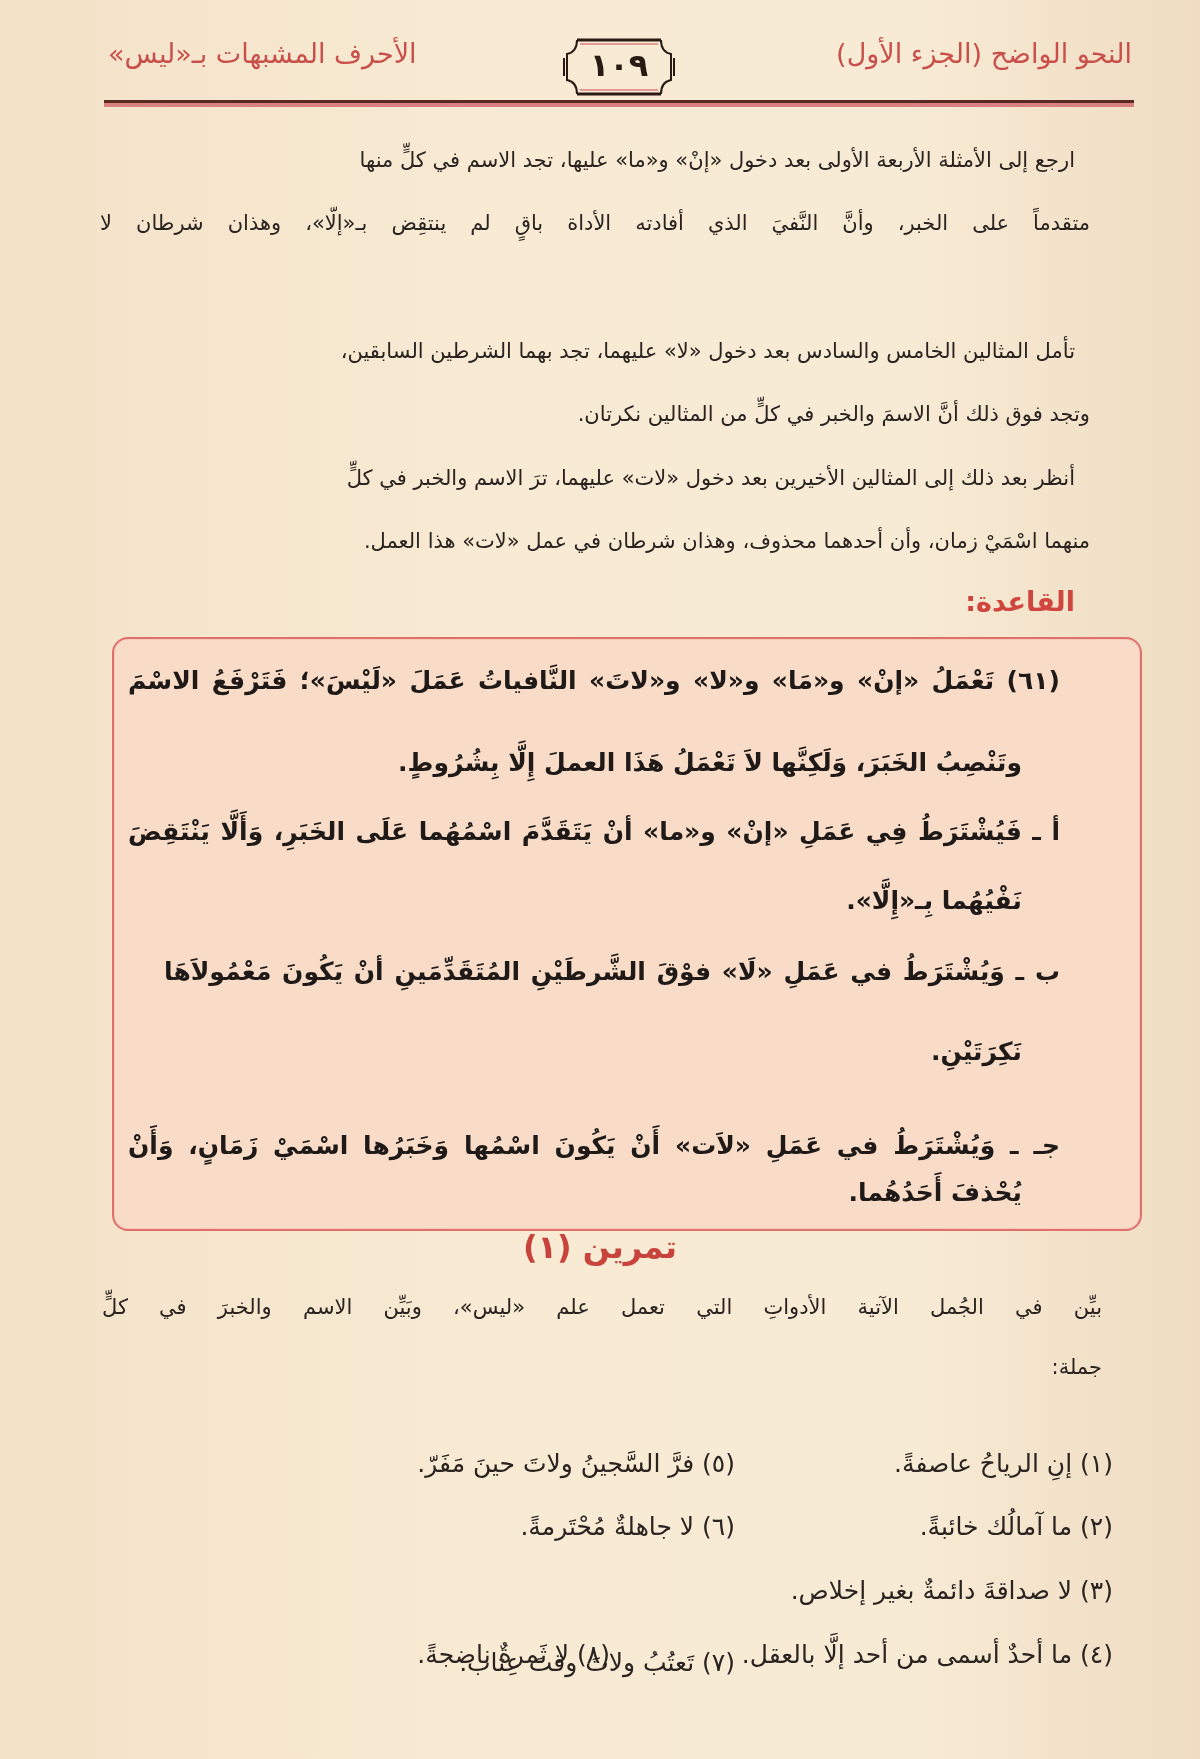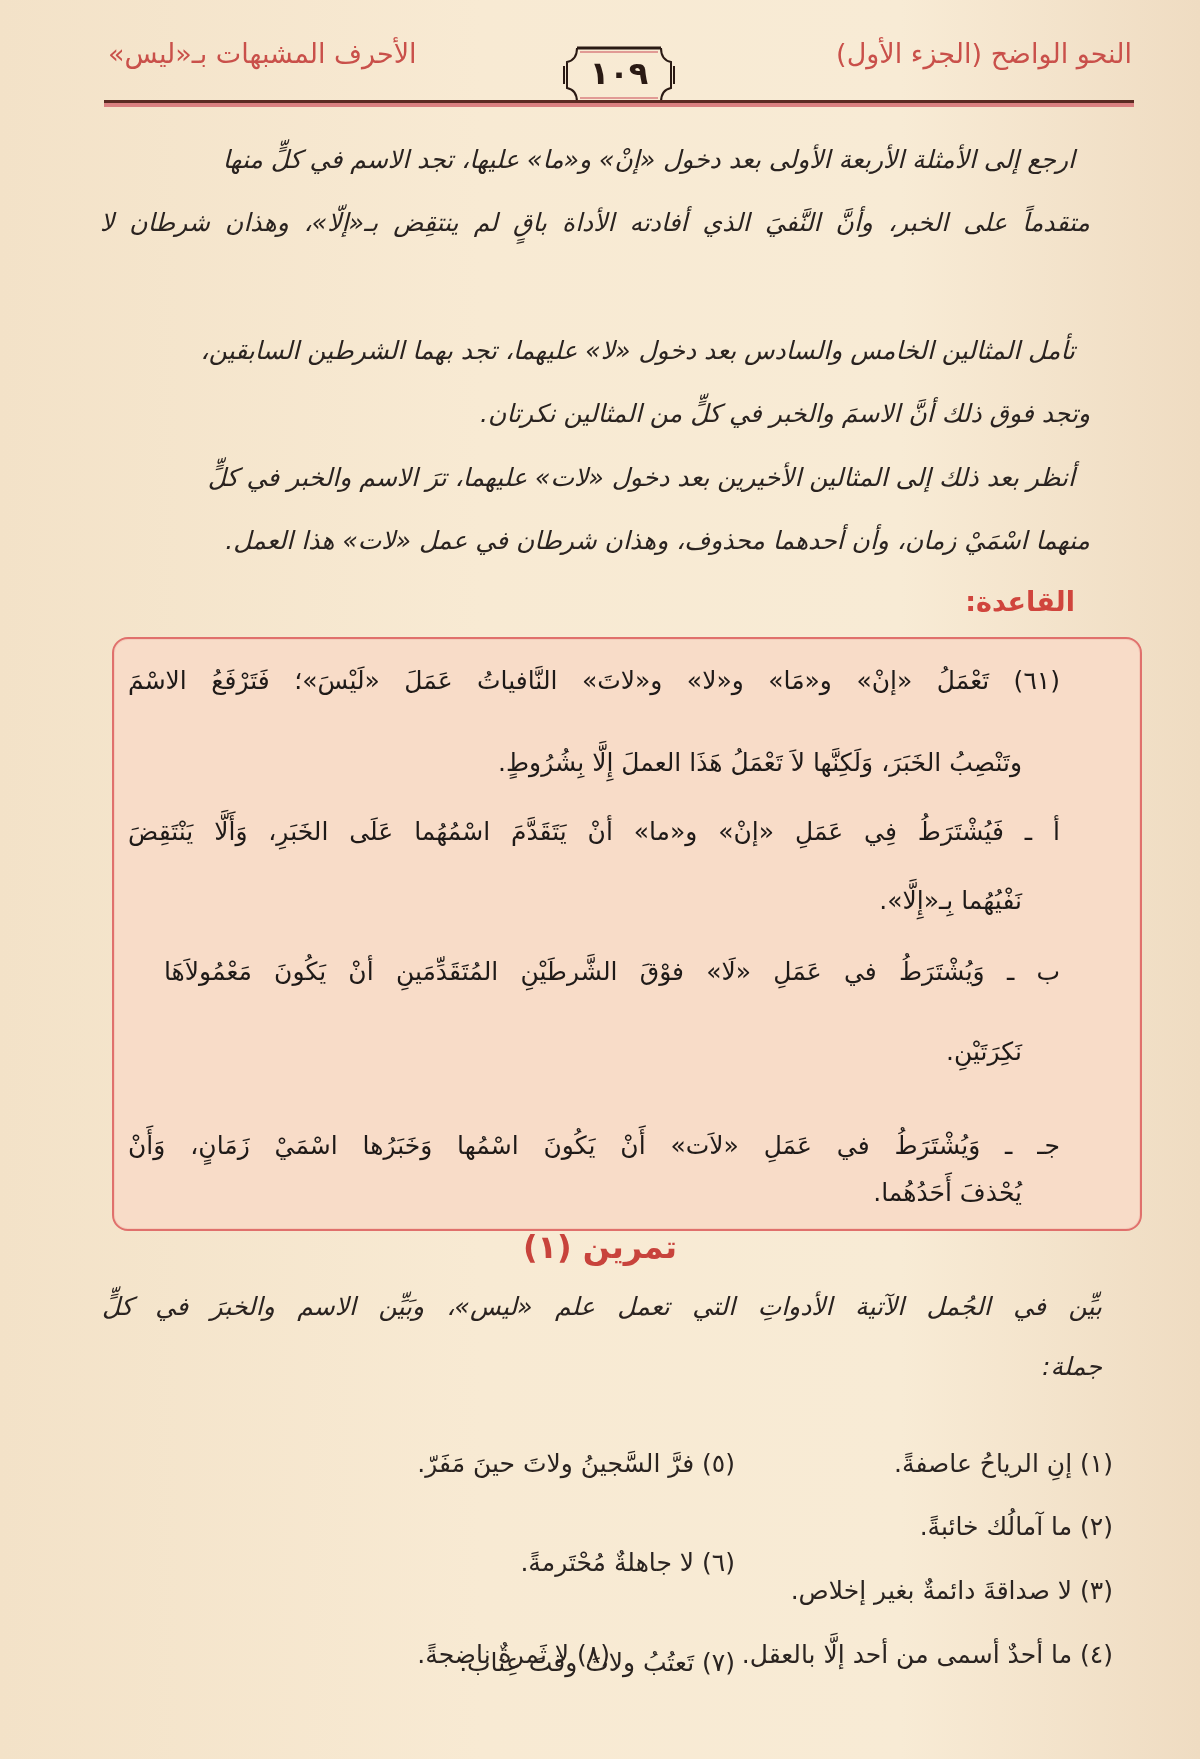--- a/index.html
+++ b/index.html
@@ -12,37 +12,37 @@
   }
   .page { position:absolute; left:0; top:0; width:1200px; height:1759px;
     background: linear-gradient(90deg,#f3e2c8 0%,#f8ead3 40%,#f8ebd5 75%,#efdcc2 100%); }
 
   
   .hdr-text { position:absolute; top:38px; font-size:27px; color:#c9504a; white-space:nowrap; font-family:"DejaVu Sans", sans-serif; }
   .hdr-right { right:68px; }
   .hdr-left  { left:108px; }
   .hdr-rule { position:absolute; left:104px; right:66px; top:100px; height:3px; background:#5a2a22; }
   .hdr-rule2 { position:absolute; left:104px; right:66px; top:103px; height:4px; background:#d98080; }
-  .pageno { position:absolute; left:563px; top:44px; width:112px; height:62px; }
+  .pageno { position:absolute; left:563px; top:36px; width:112px; height:62px; }
   .pageno svg { position:absolute; left:0; top:0; }
   .pageno span { position:absolute; left:0; right:0; top:10px; text-align:center;
     font-size:32px; font-weight:bold; color:#2a1a14; direction:ltr; }
 
   
-  .line { position:absolute; right:110px; left:100px; font-size:25px; line-height:36px;
-    white-space:nowrap; text-align:right;font-style:italic; }
+  .line { position:absolute; right:110px; left:100px; font-size:21px; line-height:36px;
+    white-space:nowrap; text-align:right; }
   .line.justify { text-align:justify; text-align-last:justify; }
   .line.indent { right:125px; }
 
   .heading { position:absolute; font-size:27px; font-weight:bold; color:#d0453d; white-space:nowrap; }
 
   .rule-box { position:absolute; left:112px; top:637px; width:1026px; height:590px;
     border:2px solid #e0706c; border-radius:16px; background:#f8dcc8;
     box-shadow: inset 0 0 0 1px rgba(224,112,108,0.15); }
-  .bline { position:absolute; right:140px; left:128px; font-size:25px; font-weight:normal;
+  .bline { position:absolute; right:140px; left:128px; font-size:25px; font-weight:bold;
     line-height:38px; white-space:nowrap; text-align:right; color:#1f1a18; }
   .bline.justify { text-align:justify; text-align-last:justify; }
   .bline.cont { right:178px; }
 
   .ex-title { position:absolute; left:0; right:0; top:1228px; text-align:center;
     font-size:32px; font-weight:bold; color:#c8433c; }
 
   .item { position:absolute; font-size:25px; line-height:36px; white-space:nowrap; text-align:center; }
   .col-r { right:87px; }
   .col-l { right:465px; }
@@ -91,17 +91,17 @@
   <div class="ex-title">تمرين (١)</div>
   <div class="line justify" style="top:1289px; right:98px; left:102px;">بيِّن في الجُمل الآتية الأدواتِ التي تعمل علم «ليس»، وبَيِّن الاسم والخبرَ في كلٍّ</div>
   <div class="line" style="top:1349px; right:98px;">جملة:</div>
 
   <div class="item col-r" style="top:1446px;">(١) إنِ الرياحُ عاصفةً.</div>
   <div class="item col-r" style="top:1509px;">(٢) ما آمالُك خائبةً.</div>
   <div class="item col-r" style="top:1573px;">(٣) لا صداقةَ دائمةٌ بغير إخلاص.</div>
   <div class="item col-r" style="top:1637px;">(٤) ما أحدٌ أسمى من أحد إلَّا بالعقل.</div>
 
   <div class="item col-l" style="top:1446px;">(٥) فرَّ السَّجينُ ولاتَ حينَ مَفَرّ.</div>
-  <div class="item col-l" style="top:1509px;margin-top:36px;">(٦) لا جاهلةٌ مُحْتَرمةً.</div>
+  <div class="item col-l" style="top:1509px;">(٦) لا جاهلةٌ مُحْتَرمةً.</div>
   <div class="item col-l" style="top:1645px;">(٧) تَعتُبُ ولاتَ وقتَ عِتاب.</div>
   <div class="item" style="top:1637px; right:590px;">(٨) لا ثَمرةٌ ناضجةً.</div>
 
 </div>
 
 </body></html>

